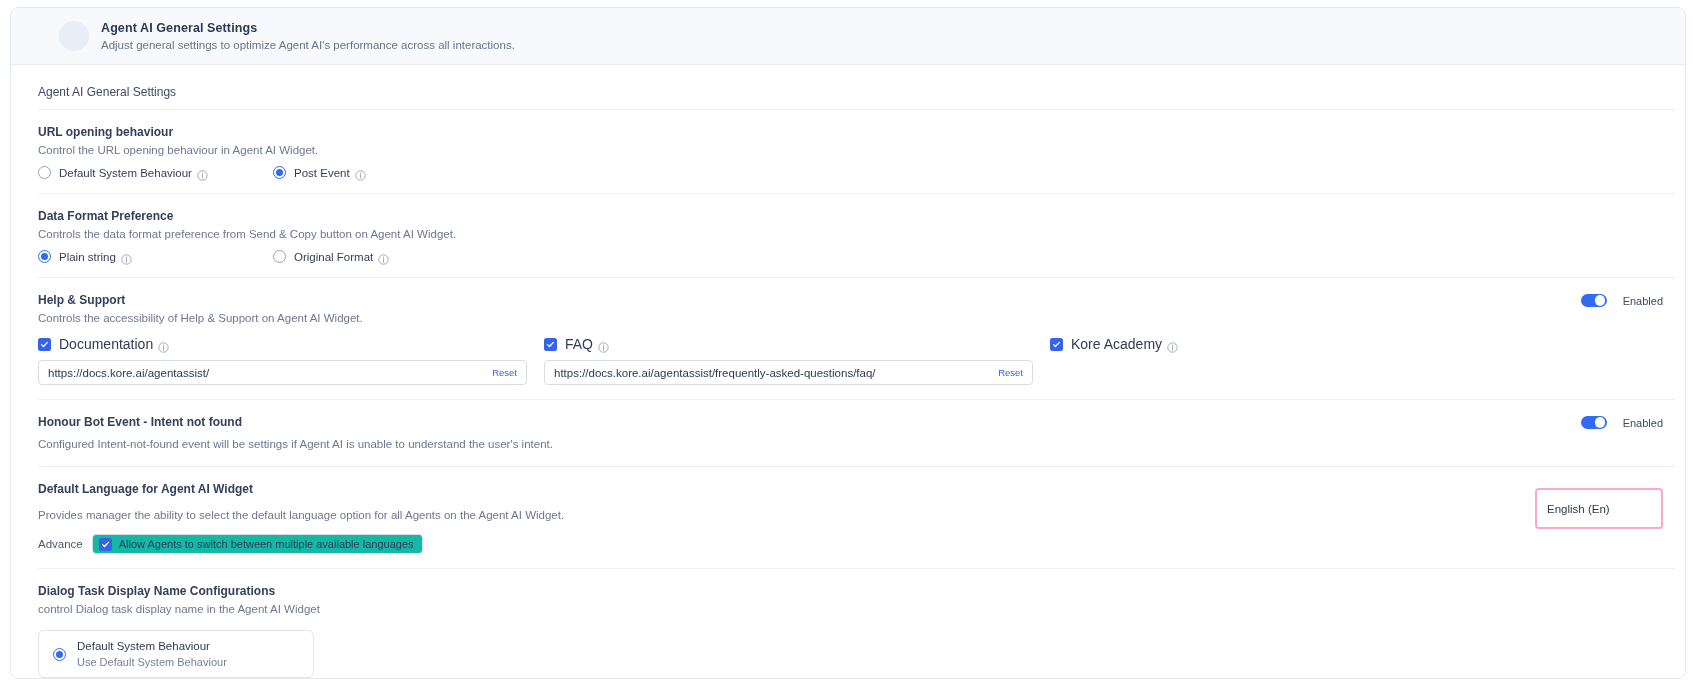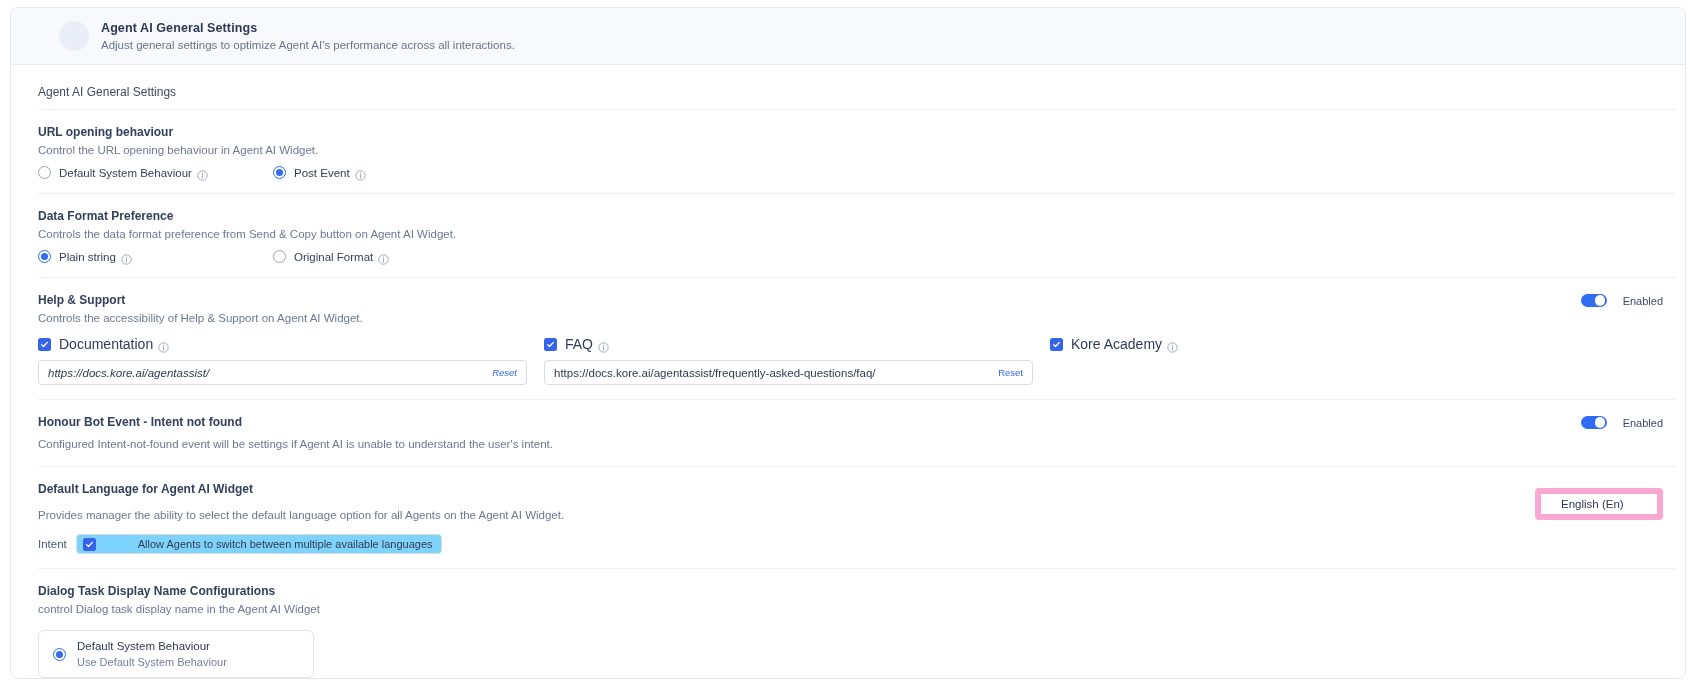--- a/index.html
+++ b/index.html
@@ -188,21 +188,21 @@
   .url-field {
     margin-top: 8px;
     height: 25px;
     border: 1px solid #d7dce6;
     border-radius: 4px;
     background: #fff;
     display: flex;
     align-items: center;
     padding: 0 9px;
   }
-  .url-field.w1 { width: 489px; font-style: italic; }
+  .url-field.w1 { width: 489px; }
   .url-field.w2 { width: 489px; gap: 45px; }
   .url-text {
     font-size: 11.5px;
     color: #2f3a50;
     flex: 1 1 auto;
     white-space: nowrap;
     overflow: hidden;
   }
   .reset-link {
     font-size: 9.5px;
@@ -210,28 +210,28 @@
     cursor: pointer;
     margin-left: 8px;
     flex: 0 0 auto;
   }
 
   
   .lang-select {
     position: absolute;
     right: 22px;
     top: 21px;
-    width: 128px; height: 32px;
-    border: 6px solid #f9a8d4;
+    width: 128px; height: 41px;
+    border: 2px solid #f9a8d4;
     border-radius: 4px;
     background: #fff;
     display: flex;
     align-items: center;
     justify-content: space-between;
-    padding: 0 20px;
+    padding: 0 10px;
     cursor: pointer;
   }
   .lang-value { font-size: 11.5px; color: #2f3a50; }
 
   .actions-row {
     display: flex;
     align-items: center;
     margin-top: 11px;
   }
   .actions-label {
@@ -241,22 +241,21 @@
     color: #4d586e;
     margin-right: 9px;
   }
   .actions-chip {
     display: flex;
     align-items: center;
     border: 1px solid #d7dce6;
     border-radius: 4px;
     height: 20px;
     padding: 0 8px 0 6px;
-    background: #7dd3fc;
-    gap: 35px;
+    background: #14b8a6;
   }
   .actions-chip .cbx-label { font-size: 11px; margin-left: 7px; }
 
   
   .cards {
     display: flex;
     gap: 10px;
     margin-top: 13px;
   }
   .card {
@@ -466,21 +465,21 @@
         <div class="lang-select">
           <span class="lang-value">English (En)</span>
           <span>
             <svg width="10" height="10" viewBox="0 0 10 10">
                 <path d="M2 3.7 L5 6.7 L8 3.7" fill="none" stroke="#586urban" stroke-width="1.1" stroke-linecap="round" stroke-linejoin="round"></path>
               </svg>
           </span>
         </div>
 
         <div class="actions-row">
-          <span class="actions-label">Intent</span>
+          <span class="actions-label">Advance</span>
           <span class="actions-chip">
             <span class="cbx">
               <svg width="9" height="9" viewBox="0 0 9 9">
                   <path d="M1.6 4.6 L3.5 6.5 L7.4 2.4" fill="none" stroke="#fff" stroke-width="1.3" stroke-linecap="round" stroke-linejoin="round"></path>
                 </svg>
             </span>
             <span class="cbx-label">Allow Agents to switch between multiple available languages</span>
           </span>
         </div>
       </div>

